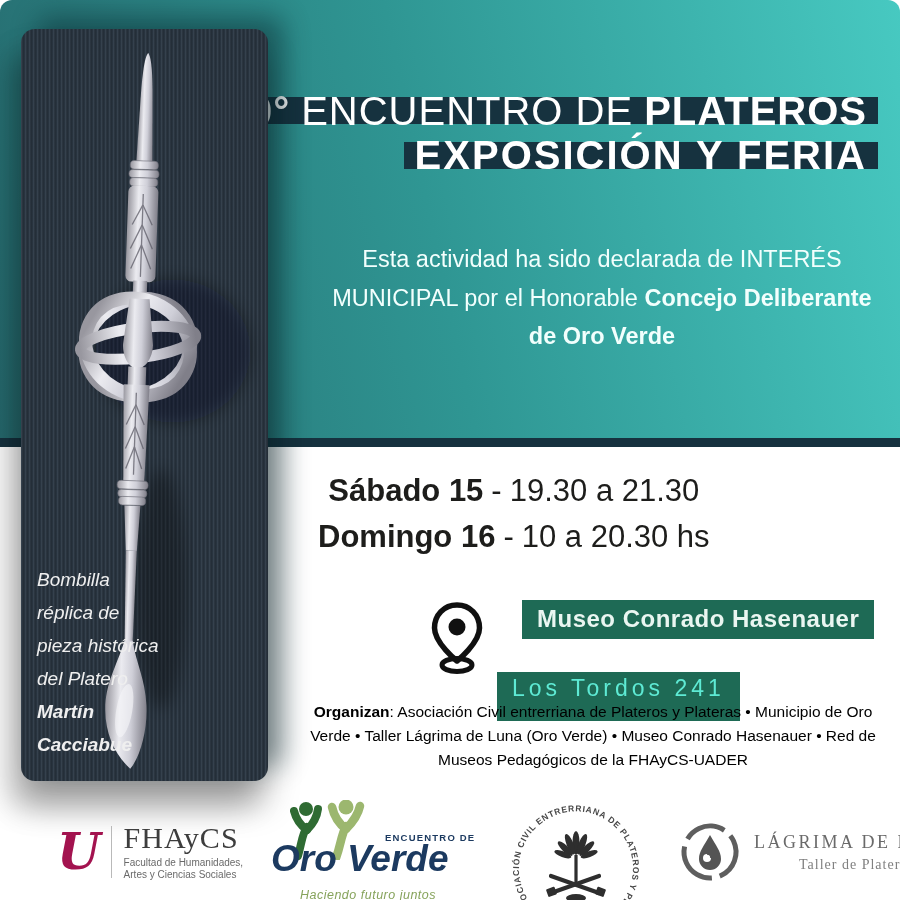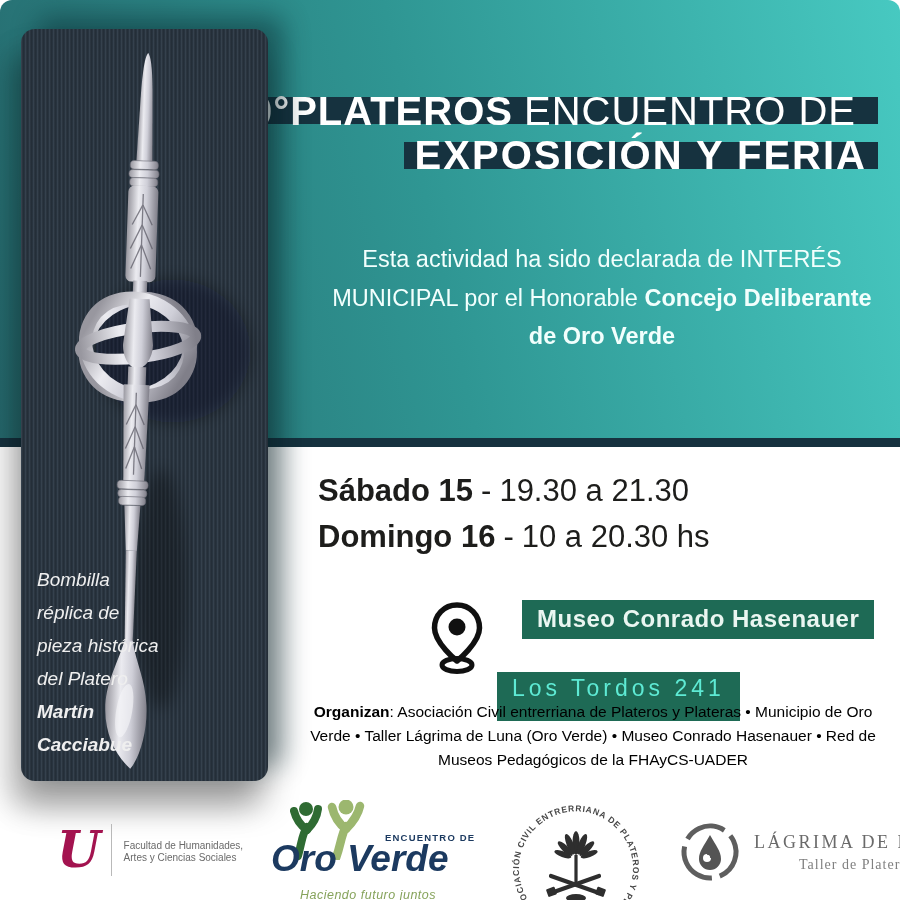--- a/index.html
+++ b/index.html
@@ -26,21 +26,21 @@
   .t-bold{font-weight:700;}
   .band-row.second{margin-top:13px;}
   .band-row.second .t{font-weight:700;letter-spacing:2px;}
   
   .declaration{
     position:absolute;top:240px;right:24px;width:548px;text-align:center;
     color:#f2fffd;font-size:23.5px;line-height:38.5px;font-weight:400;
   }
   .declaration b{font-weight:700;}
   
-  .schedule{position:absolute;left:318px;top:468px;color:var(--text_dark,#1d1d1b);}
+  .schedule{position:absolute;left:318px;top:468px;color:var(--text_dark,#1d1d1b);text-align:center;}
   .sched-row{font-size:31px;line-height:46px;white-space:nowrap;}
   .sched-day{font-weight:700;}
   .sched-sep{margin:0 8px;font-weight:400;}
   .sched-time{font-weight:400;}
   
   .pin{position:absolute;left:428px;top:600px;}
   .venue-name{
     position:absolute;left:522px;top:600px;background:var(--green_box,#1e6a55);
     color:#eaf6f1;font-size:24px;font-weight:700;letter-spacing:.5px;
     padding:5px 15px 6px;white-space:nowrap;
@@ -103,22 +103,22 @@
 
 <div class="page">
 
   <div class="hero"></div>
   <div class="divider"></div>
 
   <div class="title-block">
     <div class="band-row">
       <span class="band">
         <span class="t t-num">10°</span>
+        <span class="t t-mid">ENCUENTRO DE</span>
         <span class="t t-bold">PLATEROS</span>
-        <span class="t t-mid">ENCUENTRO DE</span>
       </span>
     </div>
     <div class="band-row second">
       <span class="band">
         <span class="t">EXPOSICIÓN Y FERIA</span>
       </span>
     </div>
   </div>
 
   <div class="declaration">
@@ -214,20 +214,21 @@
     <div class="caption">
       <span>Bombilla réplica de pieza histórica del Platero</span>
       <span class="cap-bold">Martín Cacciabue</span>
     </div>
   </div>
 
   <div class="logo-fhaycs">
     <span class="fh-u">U</span>
     <span class="fh-div"></span>
     <span>
+      <div class="fh-acronym">FHAyCS</div>
       <div class="fh-sub">
         <div>Facultad de Humanidades,</div>
         <div>Artes y Ciencias Sociales</div>
       </div>
     </span>
   </div>
 
   <div class="logo-orove">
     <svg class="ov-fig" width="90" height="60" viewBox="0 0 90 60">
       <g fill="none" stroke="#2f6b33" stroke-width="8" stroke-linecap="round">

